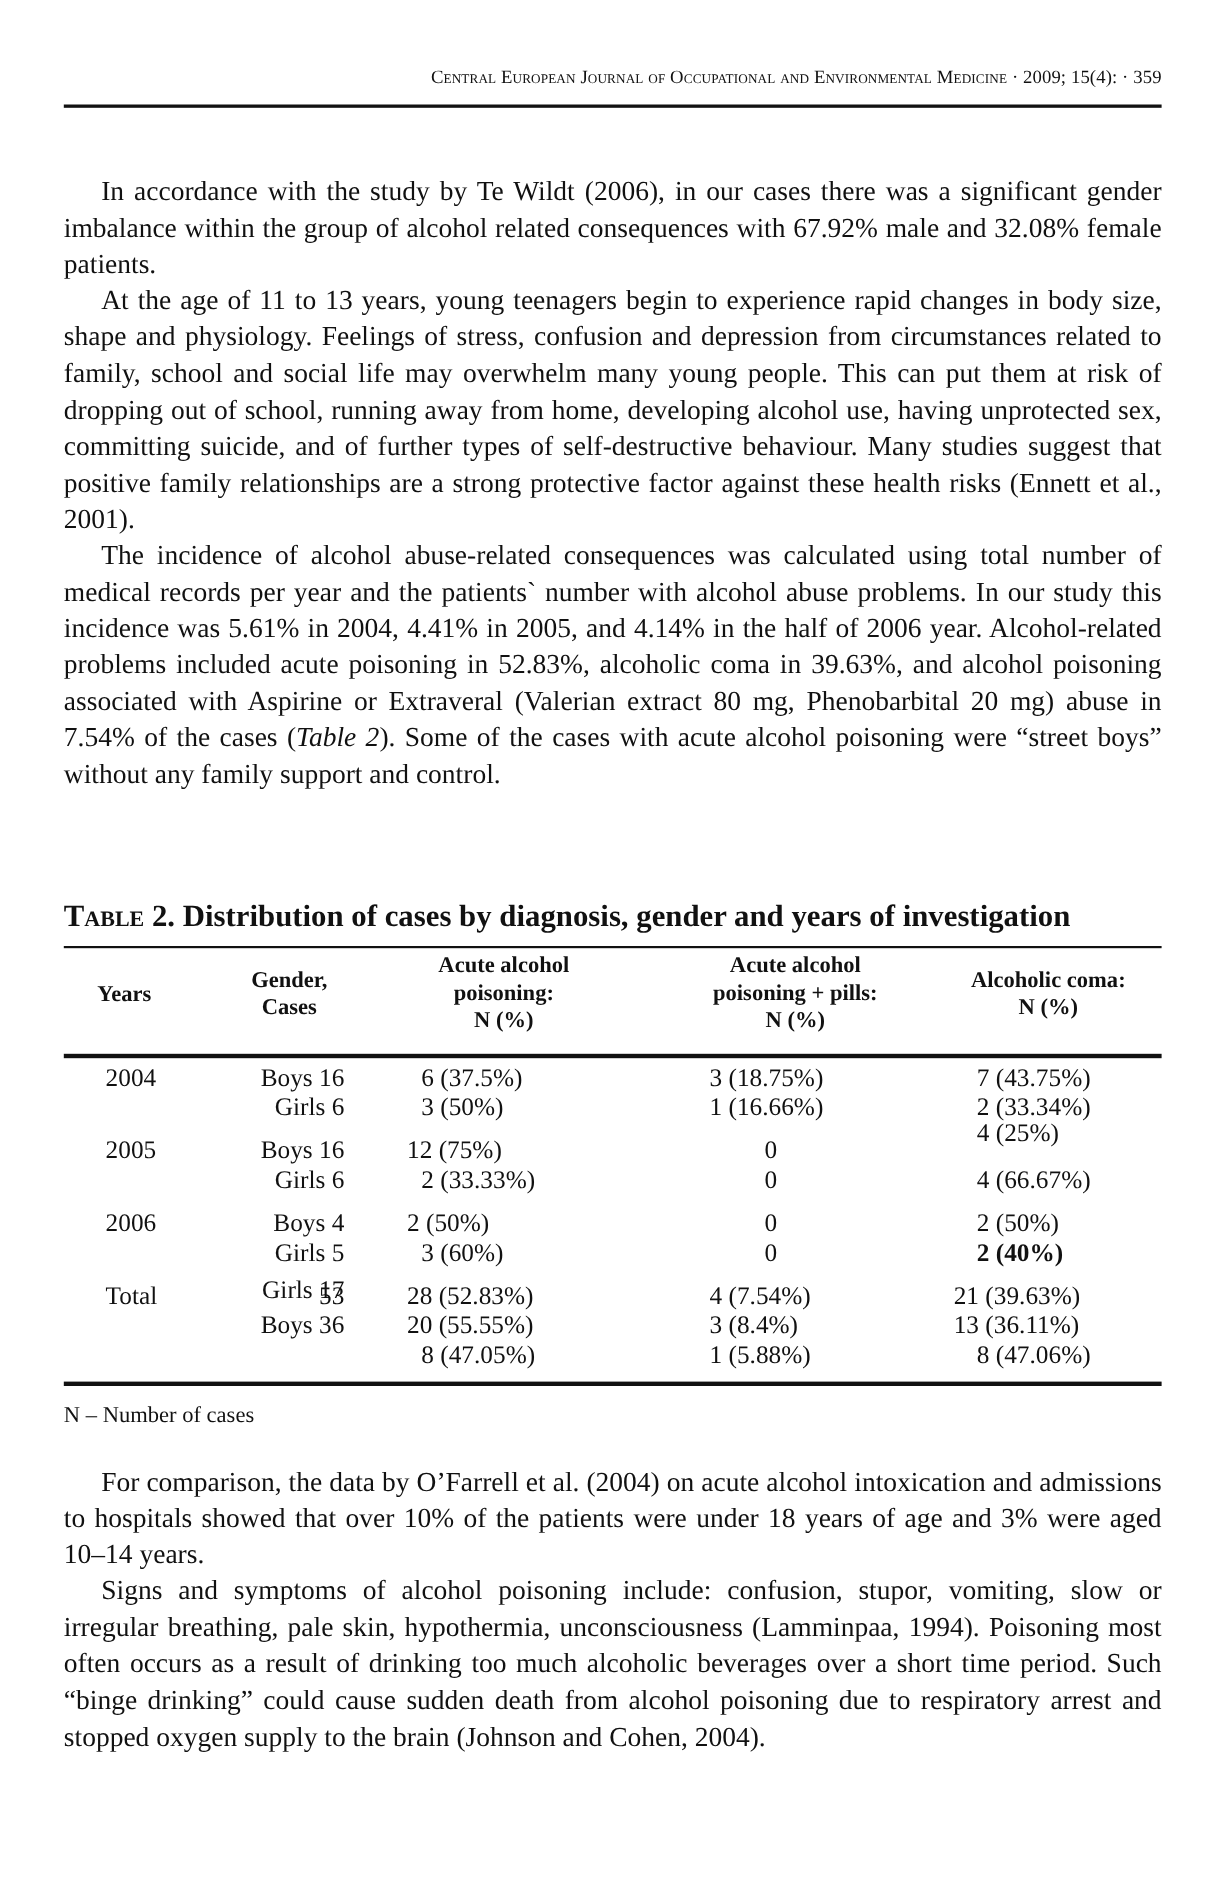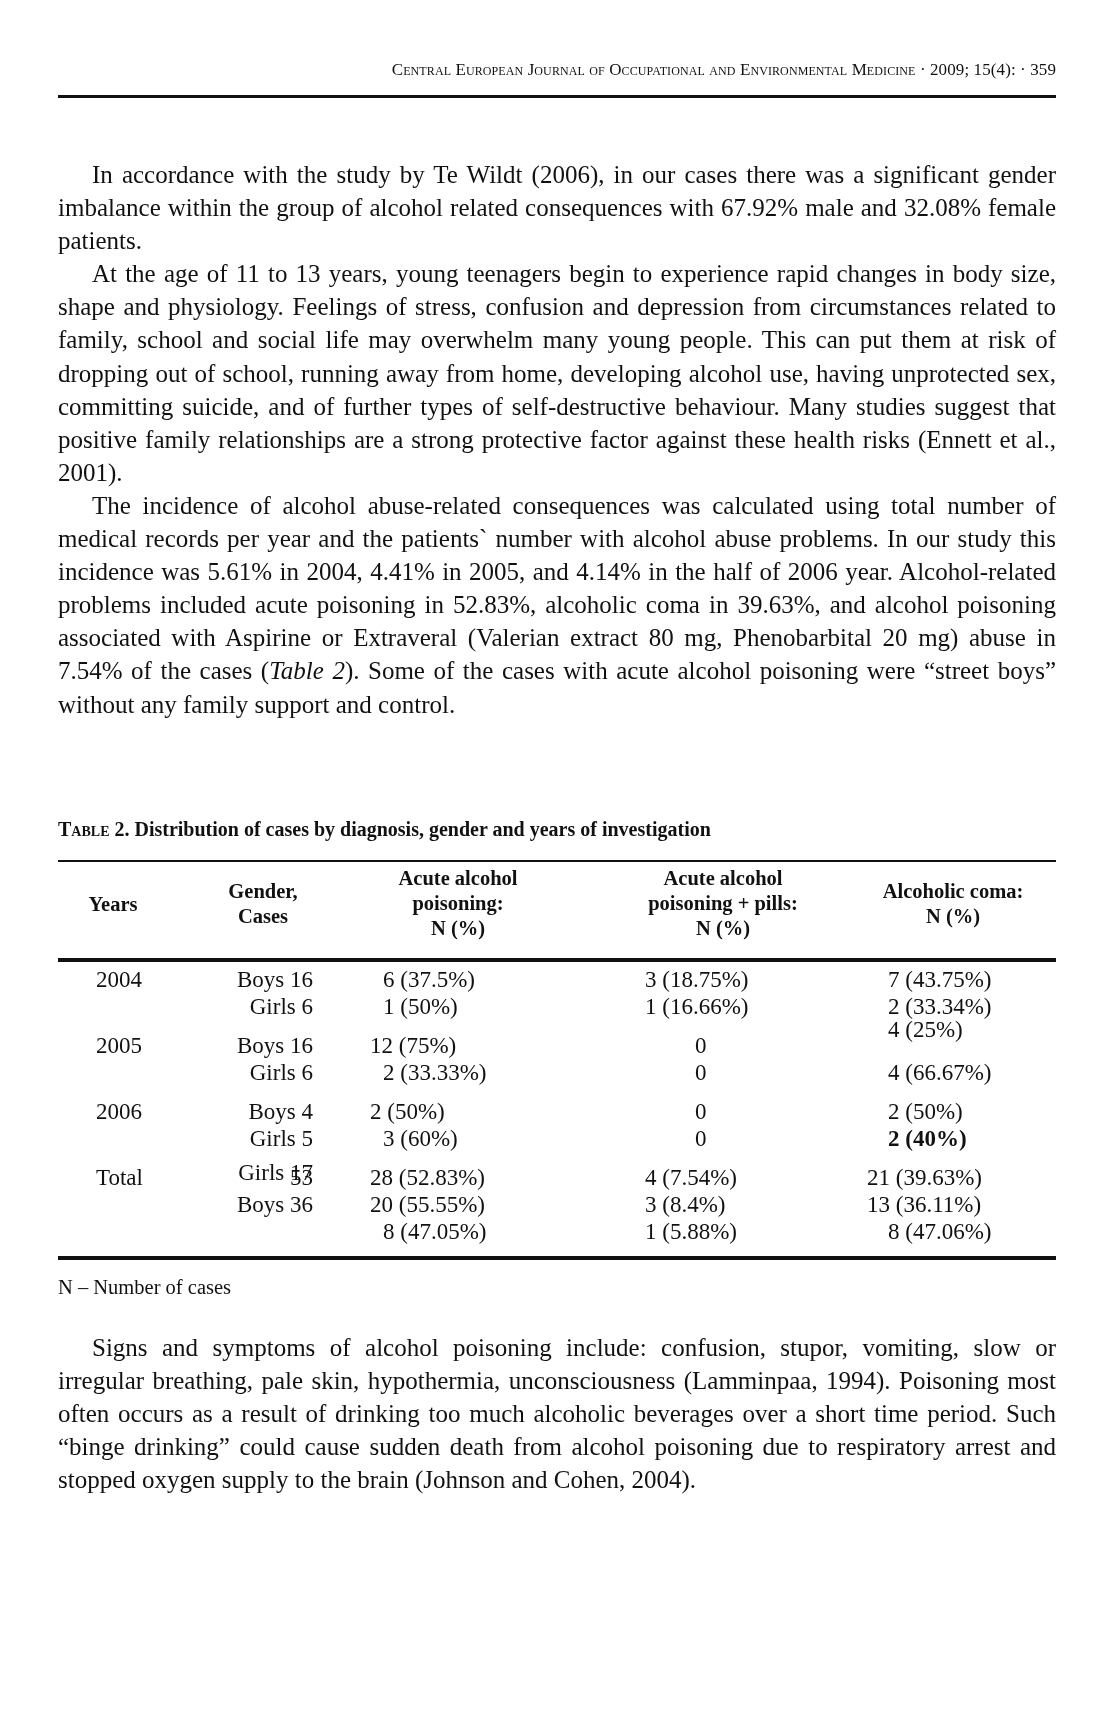--- a/index.html
+++ b/index.html
@@ -9,21 +9,21 @@
   .running-head { position:absolute; top:60px; left:0; width:998px; text-align:right;
                   font-size:17px; letter-spacing:0.1px; white-space:nowrap; }
   .running-head .sc { font-variant:small-caps;text-align:center; }
   .head-rule { position:absolute; top:95px; left:0; width:998px; height:3px; background:#111; }
   .body-text { position:absolute; left:0; width:998px; font-size:25px; line-height:33.1px;
                text-align:justify; }
   .body-text p { margin:0; text-indent:34px; }
   .t1 { top:158px; }
   .t2 { top:1331px; }
   .table-caption { position:absolute; top:818px; left:0; width:998px; font-weight:bold;
-                   font-size:20px; white-space:nowrap; }
+                   font-size:28px; white-space:nowrap; }
   .table-caption .sc { font-variant:small-caps; }
   .rule-top { position:absolute; top:860px; left:0; width:998px; height:2px; background:#111; }
   .rule-head { position:absolute; top:958px; left:0; width:998px; height:4px; background:#111; }
   .rule-bottom { position:absolute; top:1256px; left:0; width:998px; height:4px; background:#111; }
   .th { position:absolute; top:866px; font-weight:bold; font-size:20.5px; line-height:25px;
         text-align:center; }
   .cell { position:absolute; font-size:23px; line-height:27px; white-space:pre; }
   .footnote { position:absolute; top:1276px; left:0; font-size:20.5px; }
 </style>
 </head>
@@ -63,21 +63,21 @@
 
   <div id="tbody">
 
     <div class="cell" style="top:966px;left:38px;">2004</div>
     <div class="cell" style="top:966px;left:150px;width:105px;text-align:right;">Boys 16</div>
     <div class="cell" style="top:966px;left:325px;">6 (37.5%)</div>
     <div class="cell" style="top:966px;left:587px;">3 (18.75%)</div>
     <div class="cell" style="top:966px;left:830px;">7 (43.75%)</div>
 
     <div class="cell" style="top:993px;left:150px;width:105px;text-align:right;">Girls 6</div>
-    <div class="cell" style="top:993px;left:325px;">1 (50%)</div>
+    <div class="cell" style="top:993px;left:325px;">3 (50%)</div>
     <div class="cell" style="top:993px;left:587px;">1 (16.66%)</div>
     <div class="cell" style="top:993px;left:830px;">2 (33.34%)</div>
 
     <div class="cell" style="top:1032px;left:38px;">2005</div>
     <div class="cell" style="top:1032px;left:150px;width:105px;text-align:right;">Boys 16</div>
     <div class="cell" style="top:1032px;left:312px;">12 (75%)</div>
     <div class="cell" style="top:1032px;left:637px;">0</div>
     <div class="cell" style="top:1016px;left:830px;">4 (25%)</div>
 
     <div class="cell" style="top:1059px;left:150px;width:105px;text-align:right;">Girls 6</div>
@@ -111,15 +111,16 @@
     <div class="cell" style="top:1218px;left:325px;">8 (47.05%)</div>
     <div class="cell" style="top:1218px;left:587px;">1 (5.88%)</div>
     <div class="cell" style="top:1218px;left:830px;">8 (47.06%)</div>
   </div>
 
   <div class="rule-bottom"></div>
 
   <div class="footnote">N – Number of cases</div>
 
   <div class="body-text t2">
+    <p>For comparison, the data by O’Farrell et al. (2004) on acute alcohol intoxication and admissions to hospitals showed that over 10% of the patients were under 18 years of age and 3% were aged 10–14 years.</p>
     <p>Signs and symptoms of alcohol poisoning include: confusion, stupor, vomiting, slow or irregular breathing, pale skin, hypothermia, unconsciousness (Lamminpaa, 1994). Poisoning most often occurs as a result of drinking too much alcoholic beverages over a short time period. Such “binge drinking” could cause sudden death from alcohol poisoning due to respiratory arrest and stopped oxygen supply to the brain (Johnson and Cohen, 2004).</p>
   </div>
 </div>
 
 </body></html>

